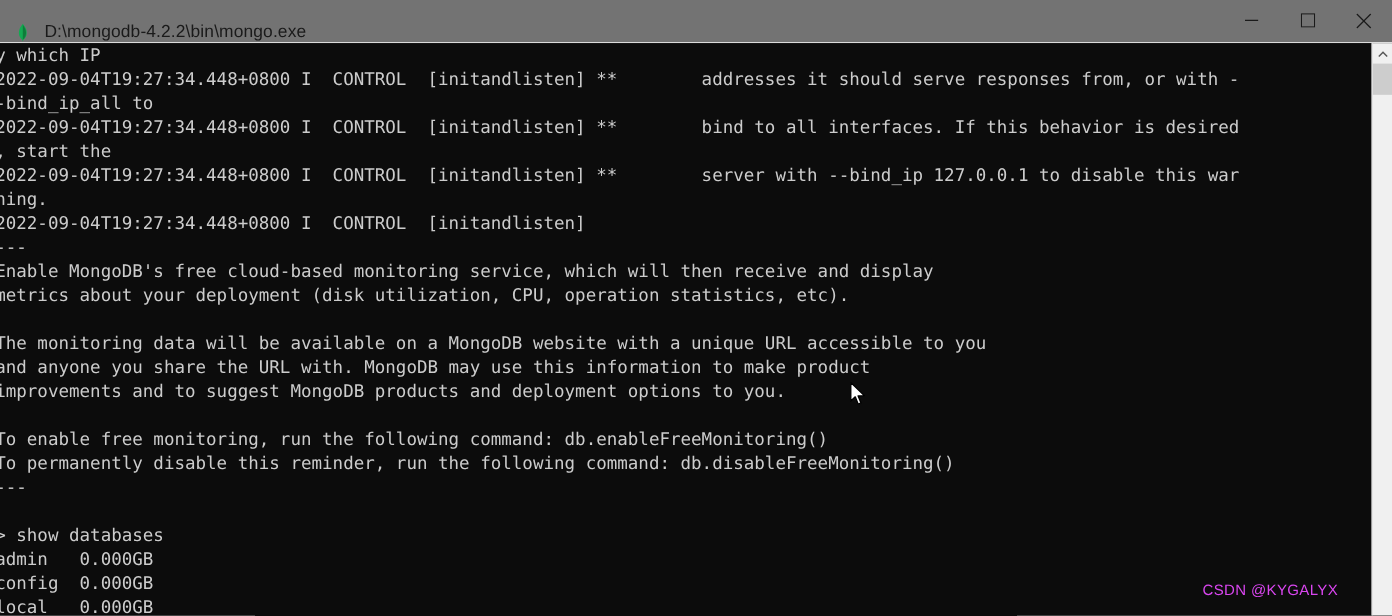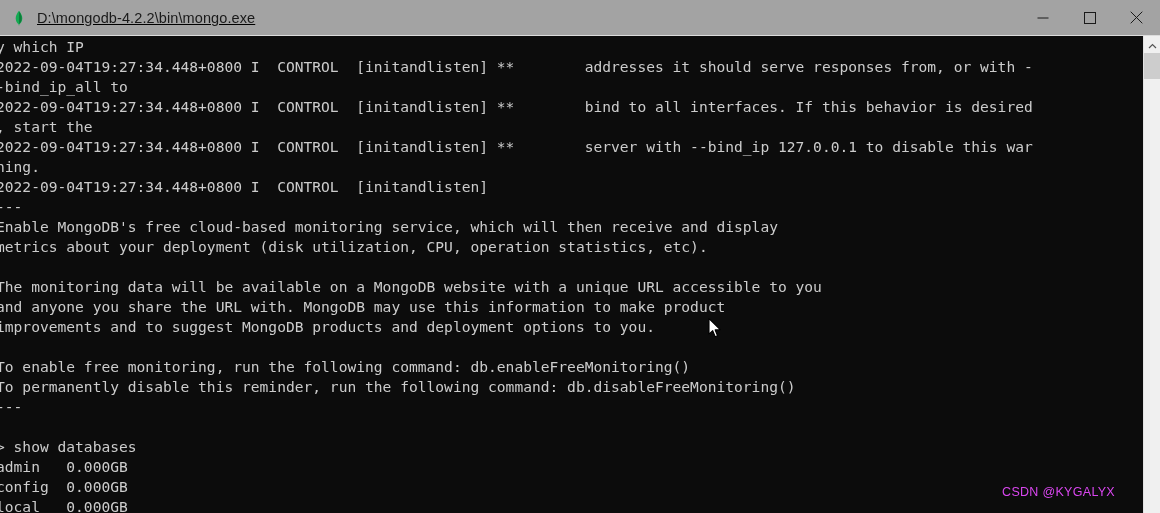--- a/index.html
+++ b/index.html
@@ -22,26 +22,25 @@
     overflow: hidden;
   }
 
   
   #titlebar {
     position: absolute;
     left: 0;
     top: 0;
     width: 1160px;
     height: 36px;
-    background: #a3a3a3;
+    background: #737373;
     border-bottom: 1px solid #dcdcdc;
     display: flex;
-    align-items: center;
+    align-items: flex-end;
     box-sizing: border-box;
-    text-decoration: underline;
   }
   #title-left {
     display: flex;
     align-items: center;
     padding-left: 11px;
     flex: 1 1 auto;
     min-width: 0;
   }
   #app-icon {
     width: 16px;

